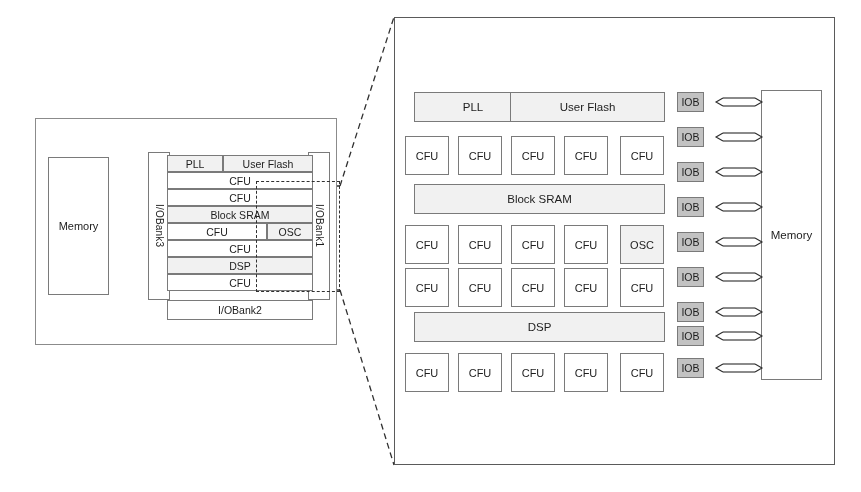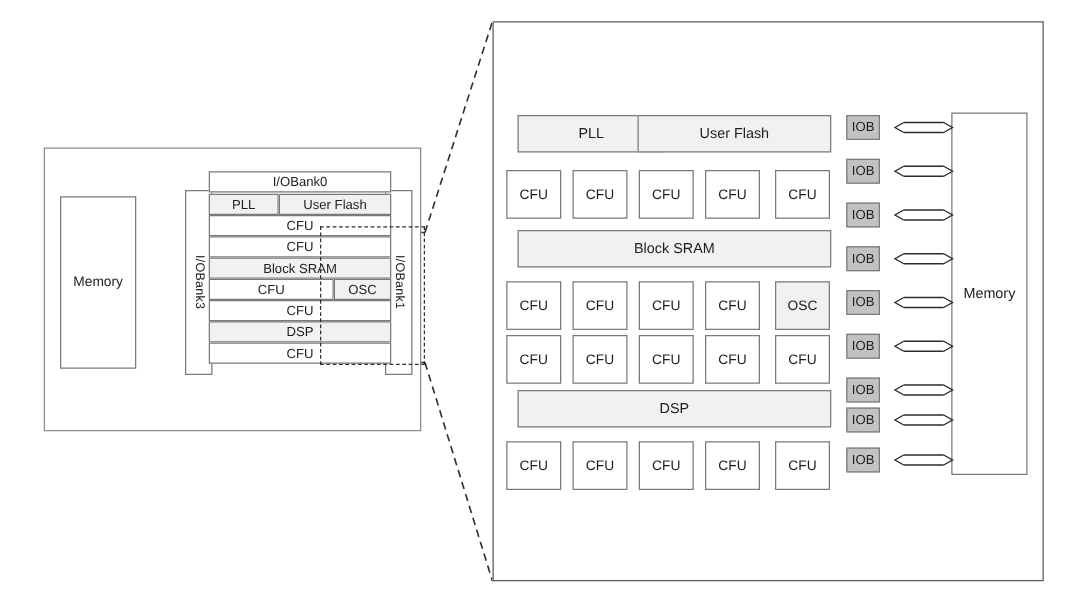--- a/index.html
+++ b/index.html
@@ -162,23 +162,20 @@
     <span>Memory</span>
   </div>
 
   <div class="blk" id="bank3-strip">
     <span class="vlabel">I/OBank3</span>
   </div>
   <div class="blk" id="bank1-strip">
     <span class="vlabel">I/OBank1</span>
   </div>
 
-  <div class="lrow" style="top:137px;">
-    <span>I/OBank0</span>
-  </div>
 
   <div class="lsub" style="left:167px; top:155px; width:56px;">
     <span>PLL</span>
   </div>
   <div class="lsub" style="left:223px; top:155px; width:90px;">
     <span>User Flash</span>
   </div>
 
   <div class="lrow" style="top:172px;">
     <span>CFU</span>
@@ -204,20 +201,23 @@
   </div>
 
   <div class="lrow fill" style="top:257px;">
     <span>DSP</span>
   </div>
 
   <div class="lrow" style="top:274px;">
     <span>CFU</span>
   </div>
 
+  <div class="lrow" style="top:300px; height:20px;">
+    <span>I/OBank2</span>
+  </div>
 
   <div id="left-dash"></div>
 
   <div id="right-panel"></div>
 
   <div class="blk fill wide" style="left:414px; top:92px; width:118px;">
     <span>PLL</span>
   </div>
   <div class="blk fill wide" style="left:510px; top:92px; width:155px;">
     <span>User Flash</span>

